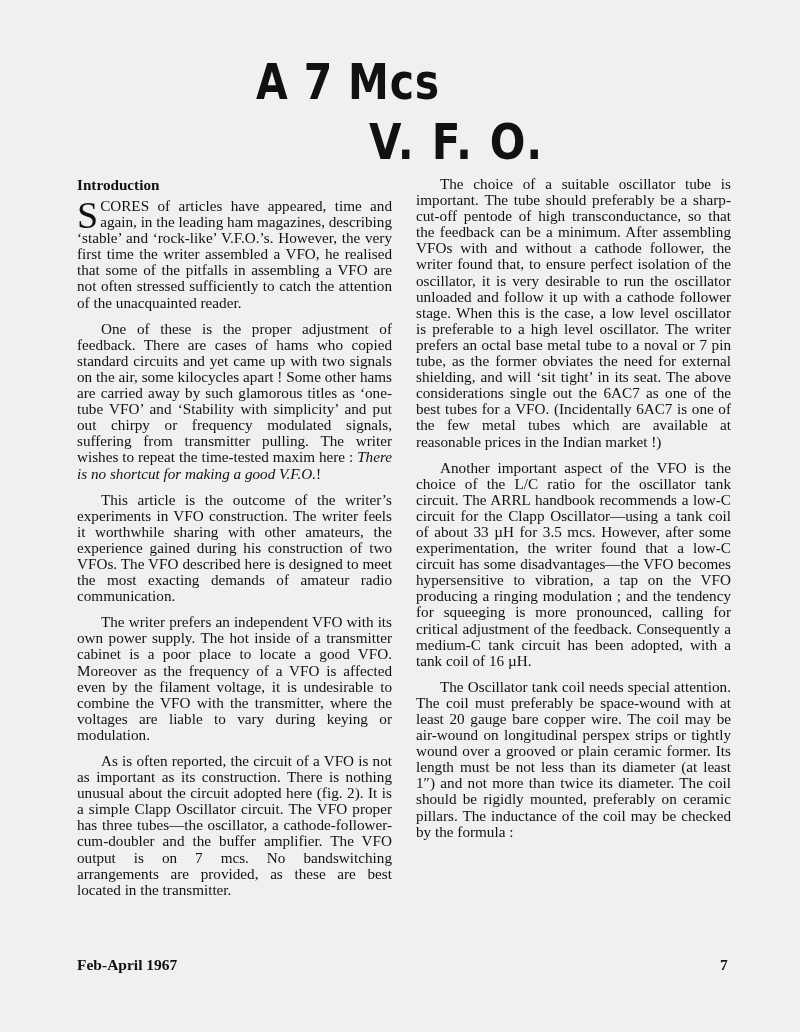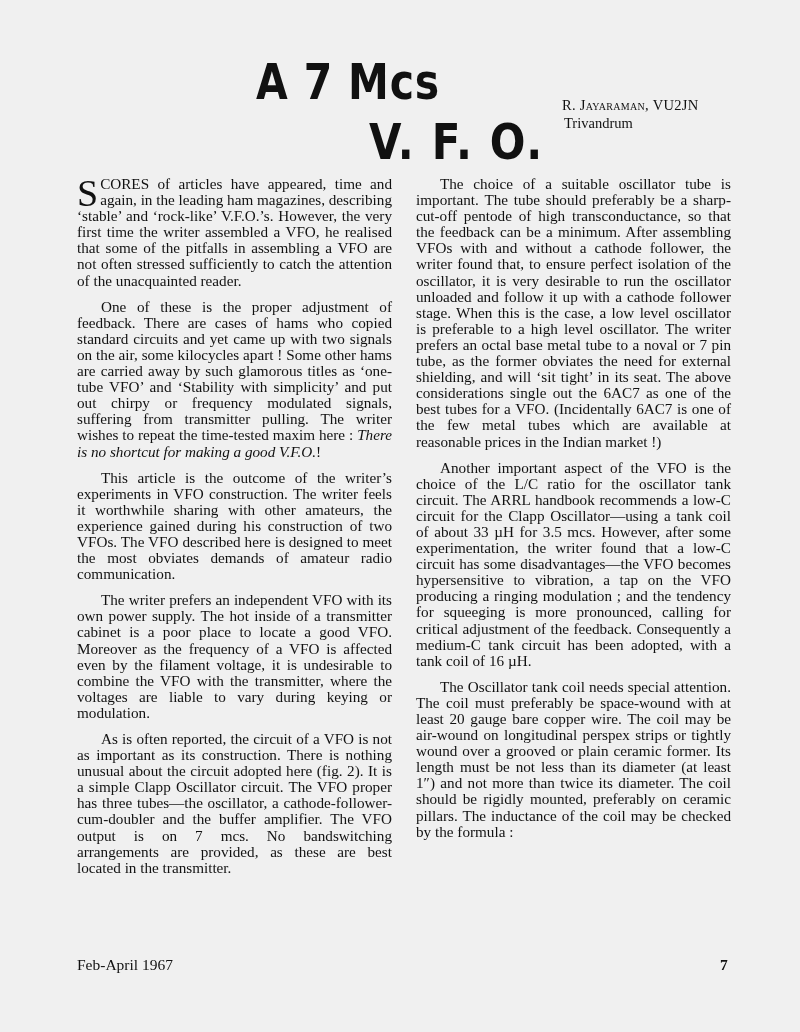--- a/index.html
+++ b/index.html
@@ -102,21 +102,21 @@
     .dropcap {
       float: left;
       font-size: 38px;
       line-height: 30px;
       margin: 2px 2px 0 0;
     }
     .footer-left {
       position: absolute;
       left: 77px;
       top: 956px;
-      font-weight: normal;
+      font-weight: bold;
       font-size: 15.5px;
     }
     .footer-right {
       position: absolute;
       left: 720px;
       top: 956px;
       font-weight: bold;
       font-size: 15.5px;
     }
     em { font-style: italic; }
@@ -124,29 +124,26 @@
 </head>
 <body>
 
 <div class="page">
 
   <div class="title-block">
     <div class="title-line1">A 7 Mcs</div>
     <div class="title-line2">V. F. O.</div>
   </div>
 
-  <div class="byline">
-    <span class="author"><span>R. </span><span class="sc">Jayaraman</span><span>, VU2JN</span></span>
-    <span class="place">Trivandrum</span>
-  </div>
 
   <div class="col col-left">
+    <h2>Introduction</h2>
     <p class="noindent"><span class="dropcap">S</span><span>CORES of articles have appeared, time and again, in the leading ham magazines, describing ‘stable’ and ‘rock-like’ V.F.O.’s. However, the very first time the writer assembled a VFO, he realised that some of the pitfalls in assembling a VFO are not often stressed sufficiently to catch the attention of the unacquainted reader.</span></p>
     <p><span>One of these is the proper adjustment of feedback. There are cases of hams who copied standard circuits and yet came up with two signals on the air, some kilocycles apart ! Some other hams are carried away by such glamorous titles as ‘one-tube VFO’ and ‘Stability with simplicity’ and put out chirpy or frequency modulated signals, suffering from transmitter pulling. The writer wishes to repeat the time-tested maxim here : </span><em>There is no shortcut for making a good V.F.O.</em><span>!</span></p>
-    <p>This article is the outcome of the writer’s experiments in VFO construction. The writer feels it worthwhile sharing with other amateurs, the experience gained during his construction of two VFOs. The VFO described here is designed to meet the most obviates demands of amateur radio communication.</p>
+    <p>This article is the outcome of the writer’s experiments in VFO construction. The writer feels it worthwhile sharing with other amateurs, the experience gained during his construction of two VFOs. The VFO described here is designed to meet the most exacting demands of amateur radio communication.</p>
     <p>The writer prefers an independent VFO with its own power supply. The hot inside of a transmitter cabinet is a poor place to locate a good VFO. Moreover as the frequency of a VFO is affected even by the filament voltage, it is undesirable to combine the VFO with the transmitter, where the voltages are liable to vary during keying or modulation.</p>
     <p>As is often reported, the circuit of a VFO is not as important as its construction. There is nothing unusual about the circuit adopted here (fig. 2). It is a simple Clapp Oscillator circuit. The VFO proper has three tubes—the oscillator, a cathode-follower-cum-doubler and the buffer amplifier. The VFO output is on 7 mcs. No bandswitching arrangements are provided, as these are best located in the transmitter.</p>
   </div>
 
   <div class="col col-right">
     <p>The choice of a suitable oscillator tube is important. The tube should preferably be a sharp-cut-off pentode of high transconductance, so that the feedback can be a minimum. After assembling VFOs with and without a cathode follower, the writer found that, to ensure perfect isolation of the oscillator, it is very desirable to run the oscillator unloaded and follow it up with a cathode follower stage. When this is the case, a low level oscillator is preferable to a high level oscillator. The writer prefers an octal base metal tube to a noval or 7 pin tube, as the former obviates the need for external shielding, and will ‘sit tight’ in its seat. The above considerations single out the 6AC7 as one of the best tubes for a VFO. (Incidentally 6AC7 is one of the few metal tubes which are available at reasonable prices in the Indian market !)</p>
     <p>Another important aspect of the VFO is the choice of the L/C ratio for the oscillator tank circuit. The ARRL handbook recommends a low-C circuit for the Clapp Oscillator—using a tank coil of about 33 µH for 3.5 mcs. However, after some experimentation, the writer found that a low-C circuit has some disadvantages—the VFO becomes hypersensitive to vibration, a tap on the VFO producing a ringing modulation ; and the tendency for squeeging is more pronounced, calling for critical adjustment of the feedback. Consequently a medium-C tank circuit has been adopted, with a tank coil of 16 µH.</p>
     <p>The Oscillator tank coil needs special attention. The coil must preferably be space-wound with at least 20 gauge bare copper wire. The coil may be air-wound on longitudinal perspex strips or tightly wound over a grooved or plain ceramic former. Its length must be not less than its diameter (at least 1″) and not more than twice its diameter. The coil should be rigidly mounted, preferably on ceramic pillars. The inductance of the coil may be checked by the formula :</p>
   </div>
 

